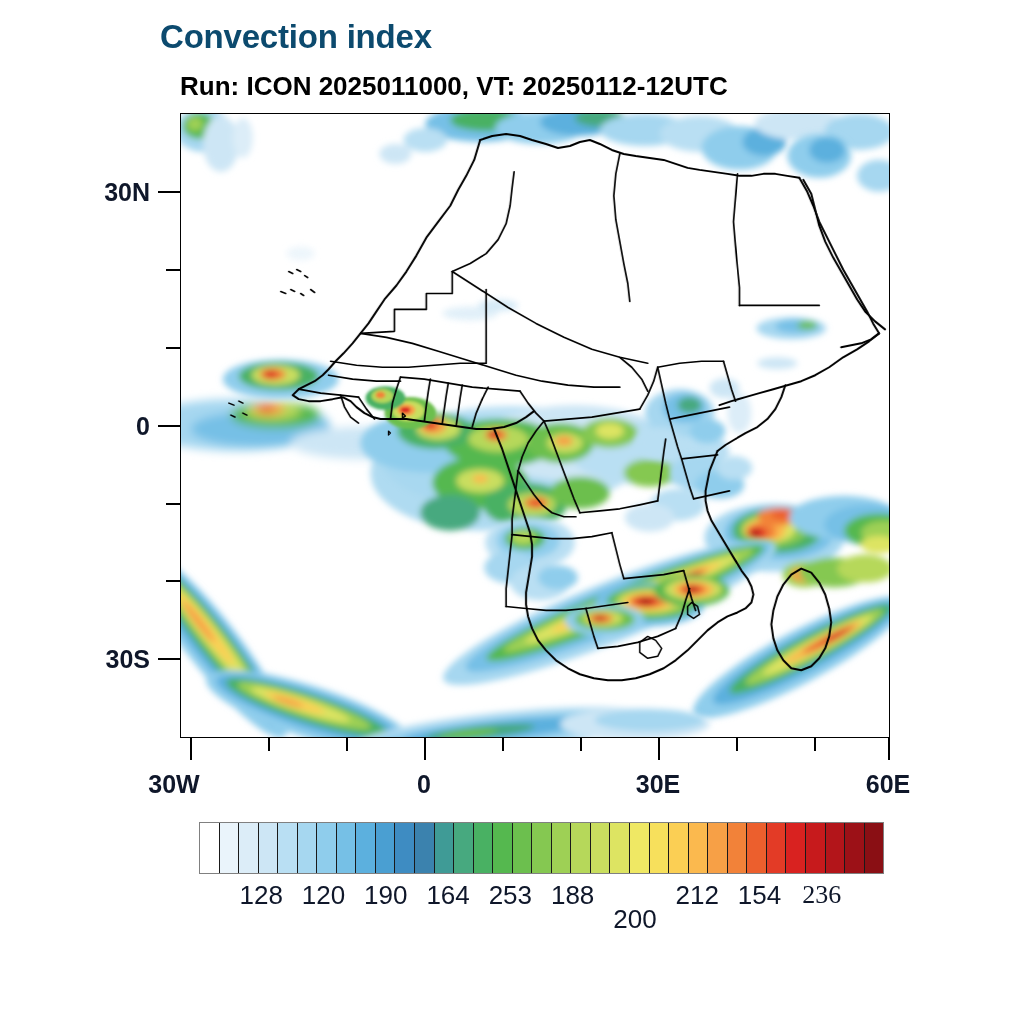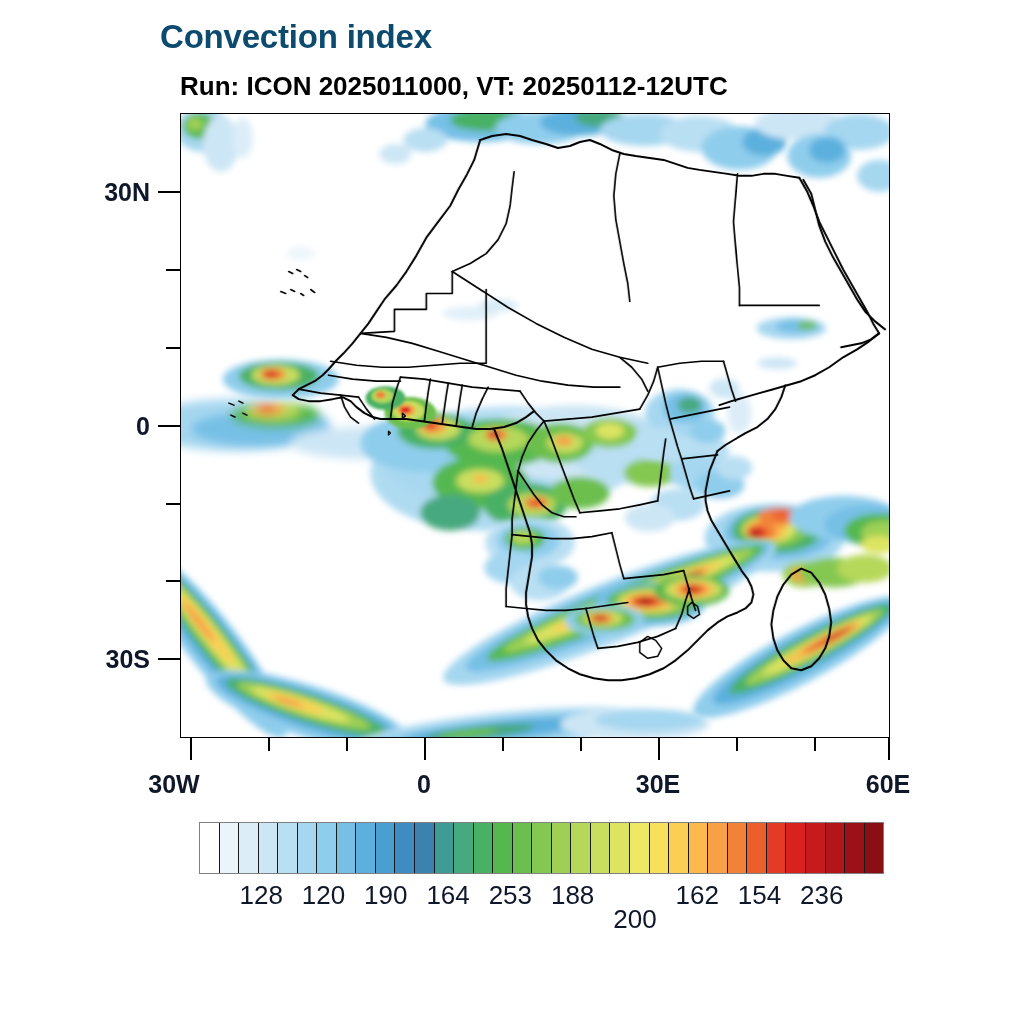--- a/index.html
+++ b/index.html
@@ -488,18 +488,18 @@
       <div class="swatch" style="background: rgb(138, 15, 20);"></div>
     </div>
   <div id="cbarlabels">
       <div class="cblab" style="left: 261.273px;">128</div>
       <div class="cblab" style="left: 323.545px;">120</div>
       <div class="cblab" style="left: 385.818px;">190</div>
       <div class="cblab" style="left: 448.091px;">164</div>
       <div class="cblab" style="left: 510.364px;">253</div>
       <div class="cblab" style="left: 572.636px;">188</div>
       <div class="cblab" style="left: 634.909px; margin-top: 24px;">200</div>
-      <div class="cblab" style="left: 697.182px;">162</div>
+      <div class="cblab" style="left: 697.182px;">212</div>
       <div class="cblab" style="left: 759.455px;">154</div>
-      <div class="cblab" style="left: 821.727px;">236</div>
+      <div class="cblab" style="left: 821.727px; font-family: Liberation Serif, serif;">236</div>
     </div>
 
 </div>
 
 </body></html>

